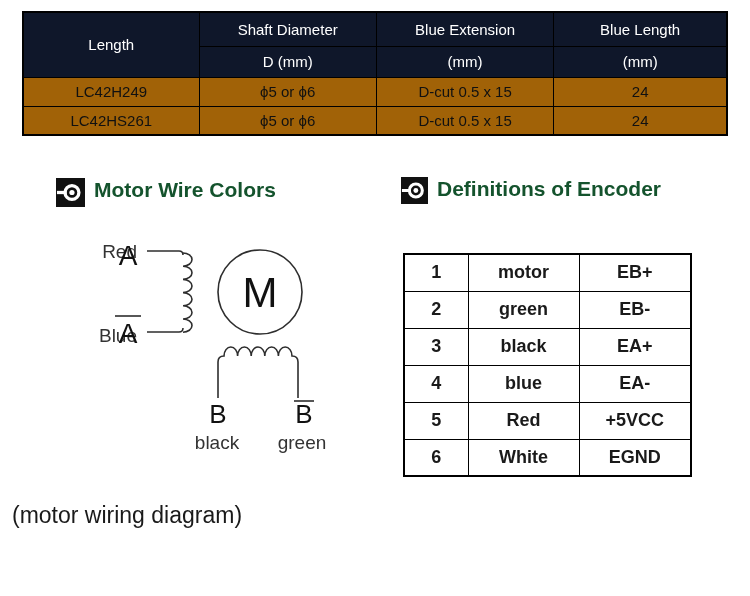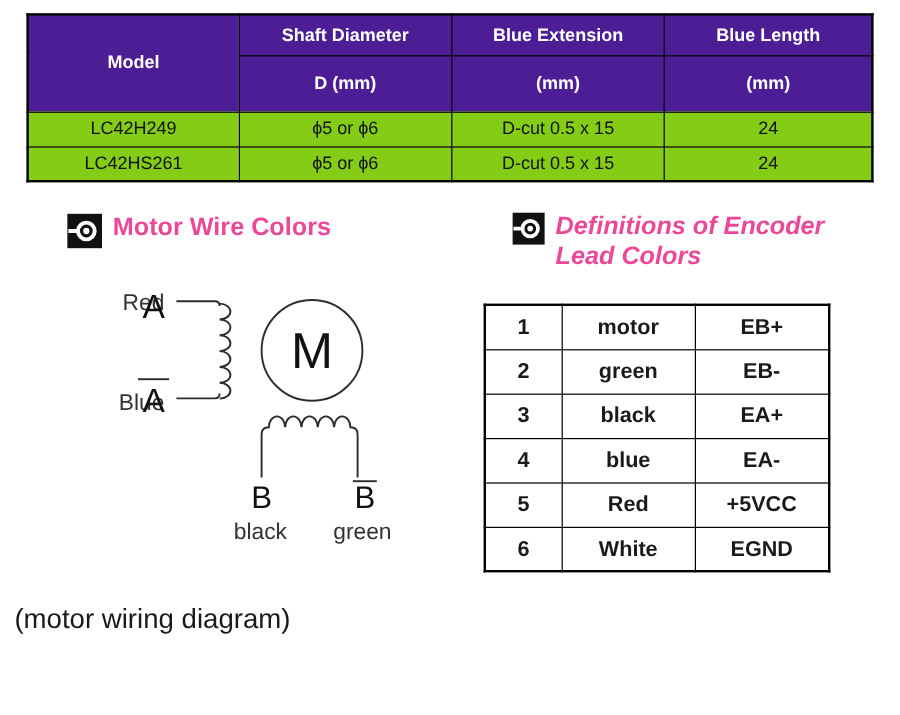--- a/index.html
+++ b/index.html
@@ -6,32 +6,32 @@
   html,body { width:750px; height:596px; background:#ffffff;
     font-family:"Liberation Sans","DejaVu Sans",sans-serif; color:#1a1a1a; }
   .page { position:relative; width:750px; height:596px; background:#fff; overflow:hidden; }
 
   
   table.spec { position:absolute; left:22px; top:11px; width:706px;
     border-collapse:collapse; table-layout:fixed; }
   table.spec th, table.spec td { border:1.5px solid #000; text-align:center; vertical-align:middle;
     font-size:15px; padding:0; }
   table.spec { border:2px solid #000; }
-  table.spec th { background:#4c1d95; color:#ffffff; font-weight:700; }
+  table.spec th { background:#0f172a; color:#ffffff; font-weight:400; }
   table.spec tr.h1 th { height:34px; }
-  table.spec tr.h2 th { height:47px; }
-  table.spec tr.d  td { height:29px; font-weight:400; color:#111; background:#84cc16; }
+  table.spec tr.h2 th { height:31px; }
+  table.spec tr.d  td { height:29px; font-weight:400; color:#111; background:#a16207; }
 
   
   .section-head { position:absolute; display:flex; align-items:flex-start; gap:9px; }
-  .section-head .txt { font-size:21px; font-weight:700; color:#ec4899; line-height:25px; }
+  .section-head .txt { font-size:21px; font-weight:700; color:#14532d; line-height:25px; }
   .icon-bullseye { width:29px; height:29px; flex:0 0 auto; margin-top:1px; }
 
   #wire-head { left:56px; top:177px; }
-  #encoder-head { left:427px; top:176px;font-style:italic; }
+  #encoder-head { left:401px; top:176px; }
 
   
   #diagram { position:absolute; left:0; top:230px; width:360px; height:235px; }
   #diagram .wire { fill:none; stroke:#2e2e2e; stroke-width:1.6; }
   #diagram text { fill:#111; }
   #diagram .color-lbl { font-size:19px; fill:#333; }
   #diagram .phase-lbl { font-size:28px; }
   #diagram .b-lbl { font-size:26px; }
   #diagram .m-lbl { font-size:42px; }
 
@@ -55,21 +55,21 @@
 
   <table class="spec">
     <colgroup>
         <col style="width:25%">
         <col style="width:25.2%">
         <col style="width:25.2%">
         <col style="width:24.6%">
       </colgroup>
     <tbody>
         <tr class="h1">
-      <th rowspan="2">Model</th>
+      <th rowspan="2">Length</th>
       <th>Shaft Diameter</th>
       <th>Blue Extension</th>
       <th>Blue Length</th>
     </tr>
     <tr class="h2">
       <th>D (mm)</th>
       <th>(mm)</th>
       <th>(mm)</th>
     </tr>
     <tr class="d">
@@ -99,21 +99,20 @@
 
   <div class="section-head" id="encoder-head">
     <svg class="icon-bullseye" style="width:27px;height:27px;" viewBox="0 0 30 30">
       <rect x="0" y="0" width="30" height="30" fill="#111"></rect>
       <line x1="1" y1="15" x2="11" y2="15" stroke="#fff" stroke-width="3.4"></line>
       <circle cx="16.5" cy="15" r="7.2" fill="none" stroke="#fff" stroke-width="3.4"></circle>
       <circle cx="16.5" cy="15" r="2.7" fill="#fff"></circle>
     </svg>
     <div class="txt">
       <div>Definitions of Encoder</div>
-      <div>Lead Colors</div>
     </div>
   </div>
 
   <svg id="diagram" viewBox="0 0 360 235">
 
     <path class="wire" d="M147,21 L179,21 Q183,21 183,25"></path>
     <path class="wire" d="M183,23 a9,6.6 0 0 1 0,13.2 a9,6.6 0 0 1 0,13.2 a9,6.6 0 0 1 0,13.2 a9,6.6 0 0 1 0,13.2 a9,6.6 0 0 1 0,13.2 a9,6.6 0 0 1 0,13.2"></path>
     <path class="wire" d="M183,98 Q183,102 179,102 L147,102"></path>
 
     <text class="color-lbl" x="137" y="28" text-anchor="end">Red</text>

